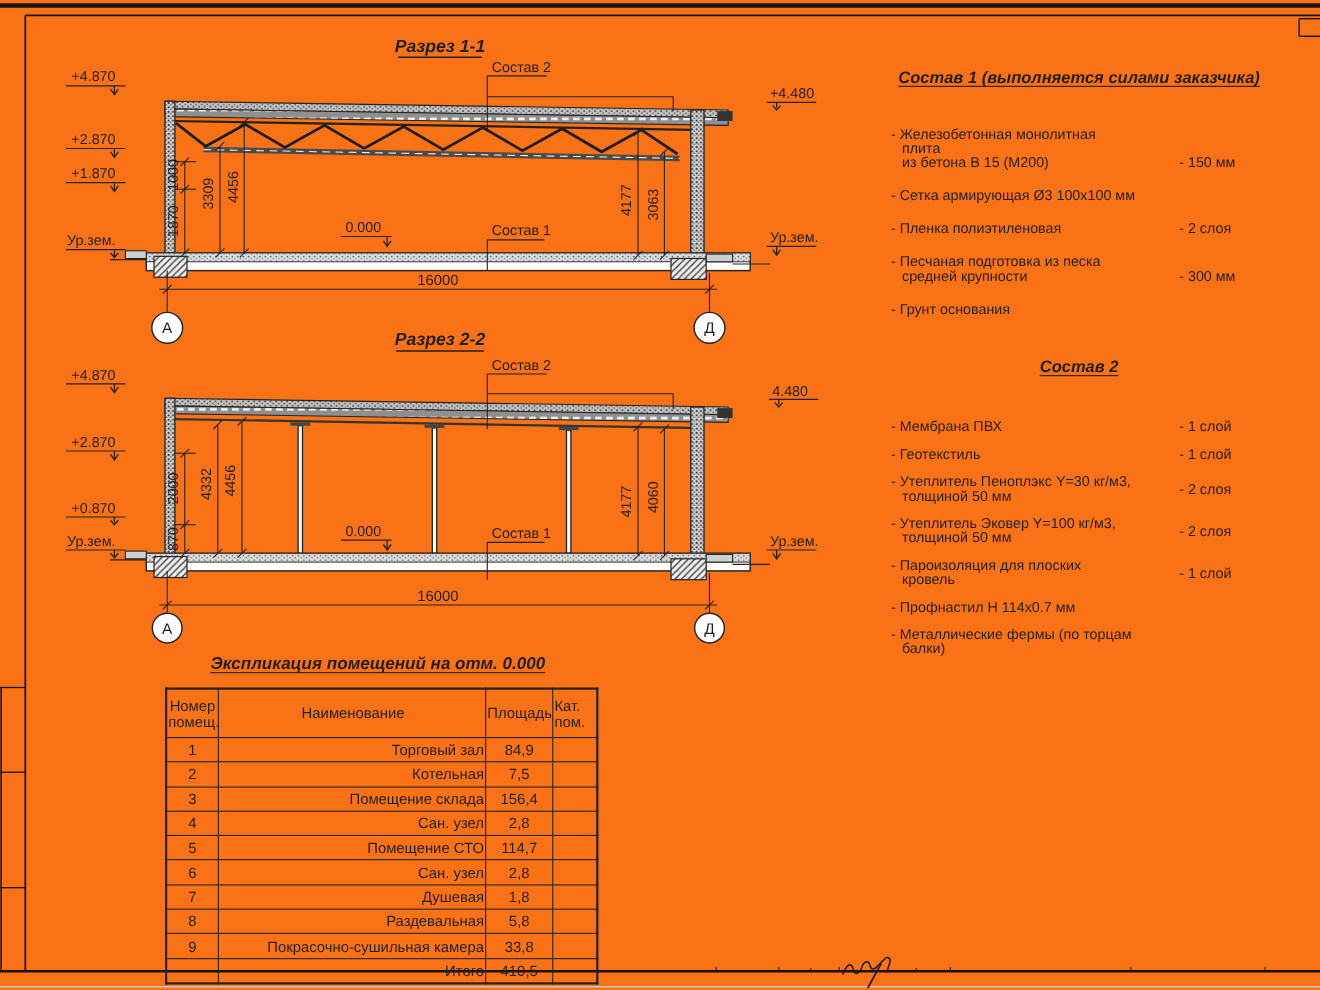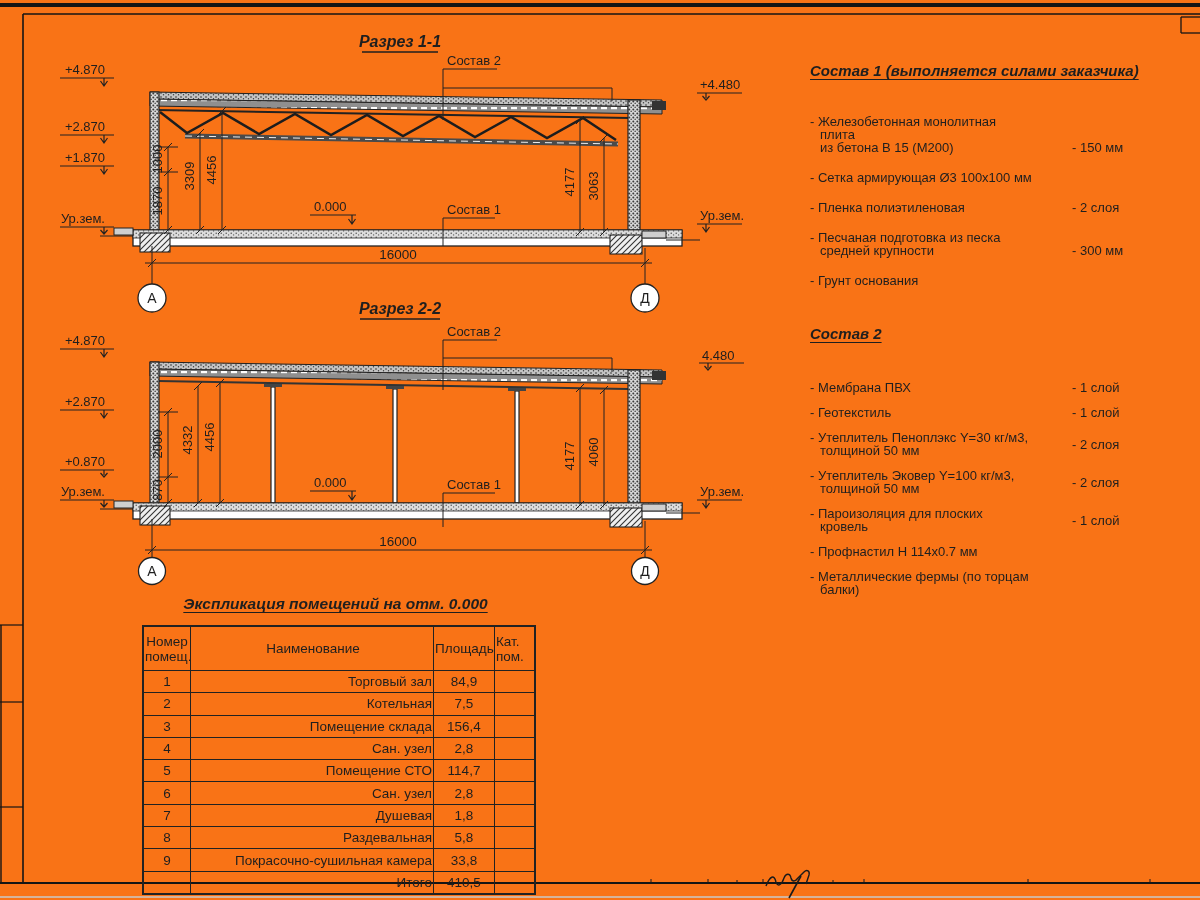--- a/index.html
+++ b/index.html
@@ -8,30 +8,30 @@
   svg{position:absolute;left:0;top:0;}
   svg text{fill:#1f1f1f;font-family:"Liberation Sans", sans-serif;}
   .dwg-title{font-size:16px;font-weight:bold;font-style:italic;}
   .dim{font-size:13px;}
   .lvl{font-size:13px;}
   .axis{font-size:14px;}
   .lbl{font-size:13px;}
   .dimspan{font-size:13.5px;}
 
   .complist{position:absolute;width:342px;}
-  .ctitle{font-size:15px;font-weight:bold;font-style:italic;
+  .ctitle{font-size:15px;font-weight:bold;font-style:italic;text-align:center;
           text-decoration:underline;text-underline-offset:3px;}
   .citem{display:flex;align-items:flex-end;margin-bottom:17px;font-size:13px;line-height:13px;gap:40px;}
   .comp2 .citem{margin-bottom:12px;align-items:center;}
   .cname{flex:1;white-space:pre-line;padding-left:10px;text-indent:-10px;}
   .cval{width:80px;flex:none;white-space:nowrap;}
   #comp1 .ctitle{margin-bottom:36px;}
   #comp2 .ctitle{margin-bottom:39px;}
 
-  .tablewrap{position:absolute;left:142px;top:595px;width:400px;}
+  .tablewrap{position:absolute;left:150px;top:595px;width:400px;}
   .ttitle{font-size:15.5px;font-weight:bold;font-style:italic;text-decoration:underline;
           text-underline-offset:3px;width:387px;text-align:center;margin-bottom:12px;}
   table.expl{border-collapse:collapse;table-layout:fixed;width:387px;}
   table.expl th,table.expl td{border:1px solid #222;font-weight:normal;
           font-size:13.5px;overflow:hidden;}
   table.expl{border:2px solid #222;}
   table.expl th{height:41px;white-space:pre-line;line-height:15px;}
   table.expl td{height:19.3px;}
   .c-num{width:44px;text-align:center;}
   .c-name{width:238px;text-align:right;padding-left:9px;}

